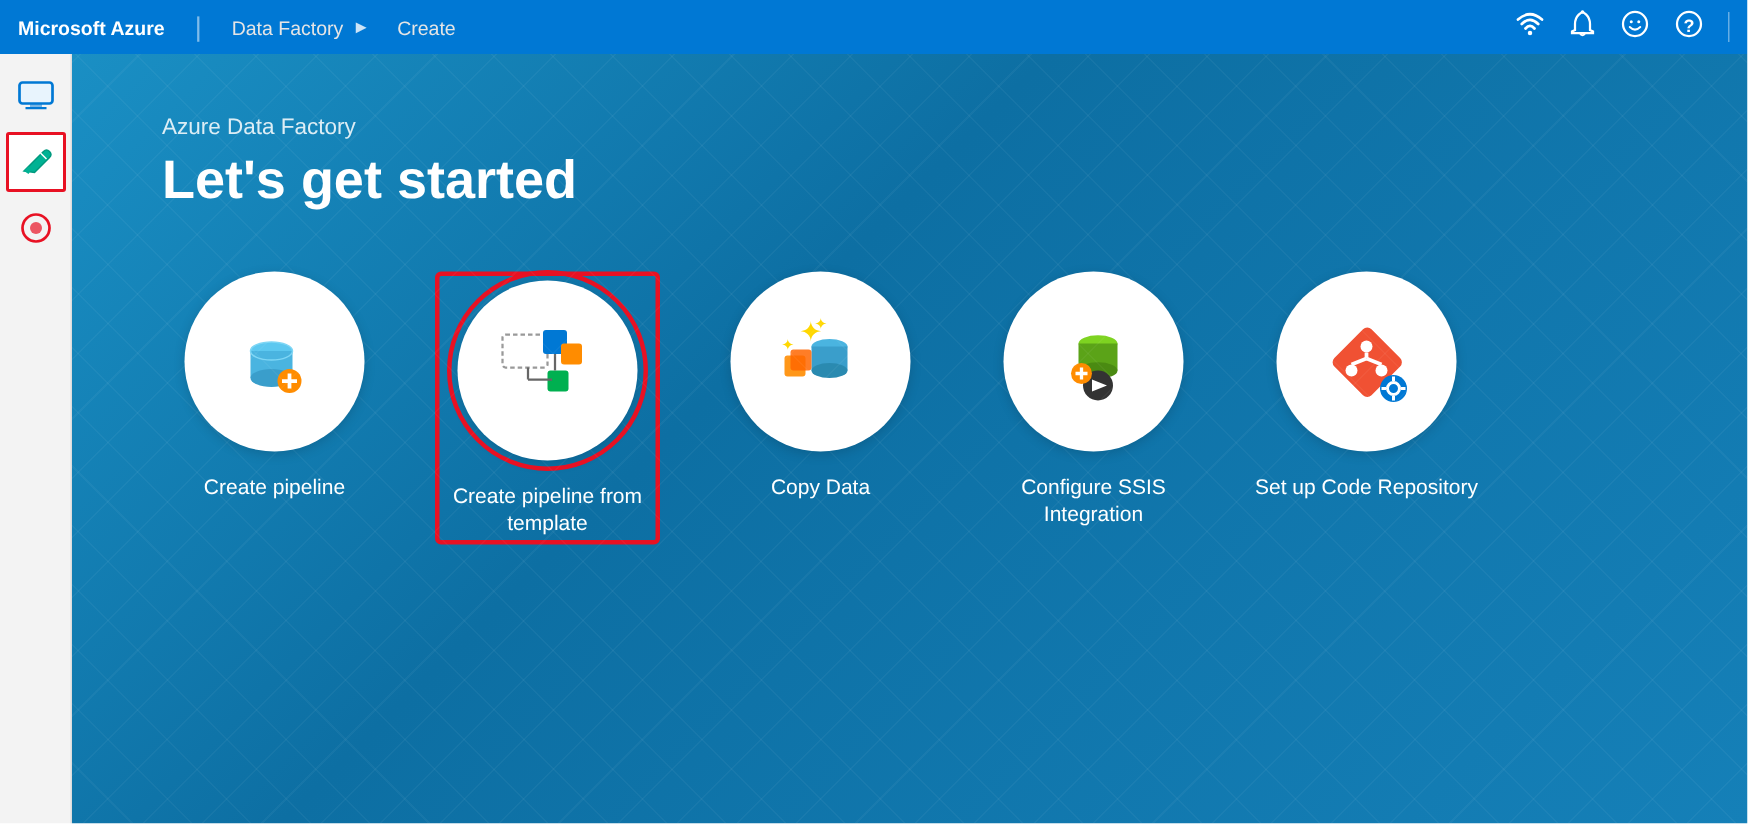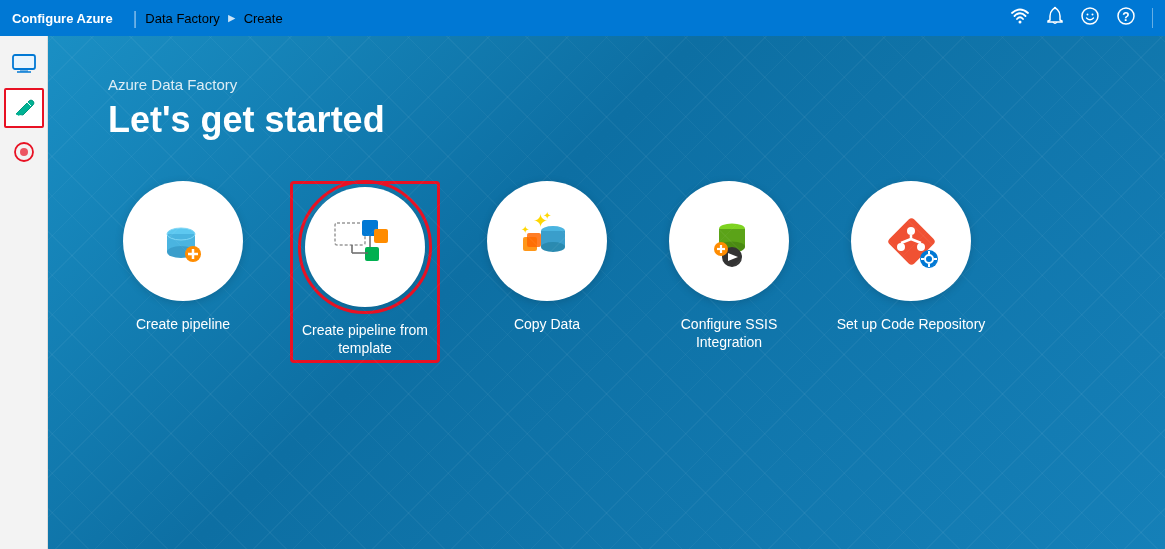--- a/index.html
+++ b/index.html
@@ -26,22 +26,23 @@
       margin: 0 8px;
     }
     .topbar-breadcrumb {
       color: white;
       font-size: 13px;
       display: flex;
       align-items: center;
       gap: 6px;
     }
     .topbar-breadcrumb-item {
-      color: #000000;
+      color: #e5e5e5;
       font-size: 13px;
+      margin-left: 12px;
     }
     .topbar-breadcrumb-arrow {
       color: rgba(255,255,255,0.8);
       font-size: 12px;
     }
     .topbar-right {
       margin-left: auto;
       display: flex;
       align-items: center;
       gap: 16px;
@@ -179,21 +180,21 @@
       color: white;
       font-size: 14px;
       text-align: center;
       line-height: 1.3;
     }
   </style>
 </head>
 <body>
 
 <div class="topbar">
-  <span class="topbar-brand">Configure Azure</span>
+  <span class="topbar-brand">Microsoft Azure</span>
   <span class="topbar-divider">|</span>
   <div class="topbar-breadcrumb">
     <span class="topbar-breadcrumb-item">Data Factory</span>
     <span class="topbar-breadcrumb-arrow">►</span>
     <span class="topbar-breadcrumb-item">Create</span>
   </div>
   <div class="topbar-right">
     <span class="topbar-icon">
       <svg width="20" height="20" viewBox="0 0 20 20" fill="none">
         <path d="M2 7 Q10 0 18 7" stroke="white" stroke-width="1.8" fill="none" stroke-linecap="round"></path>

